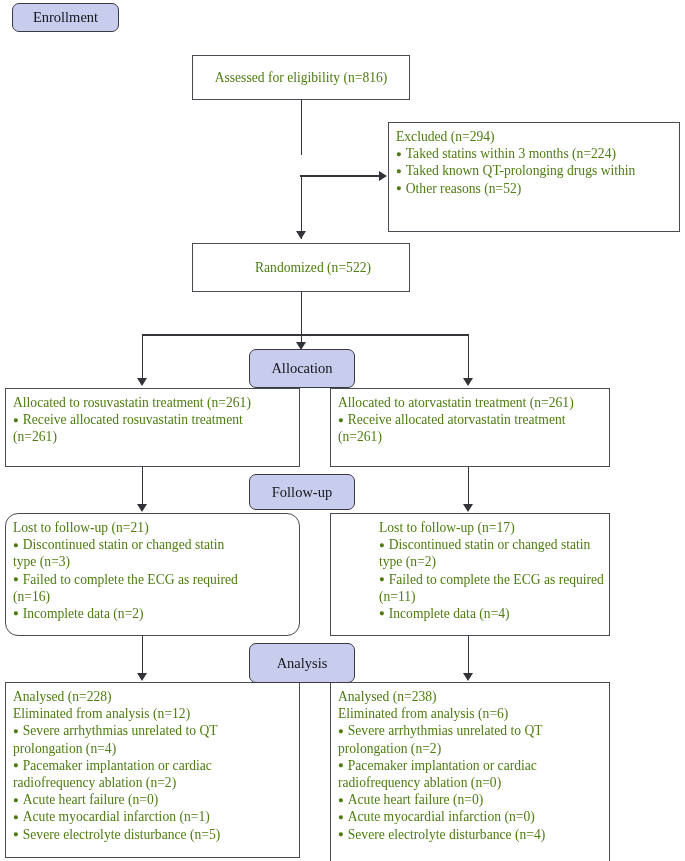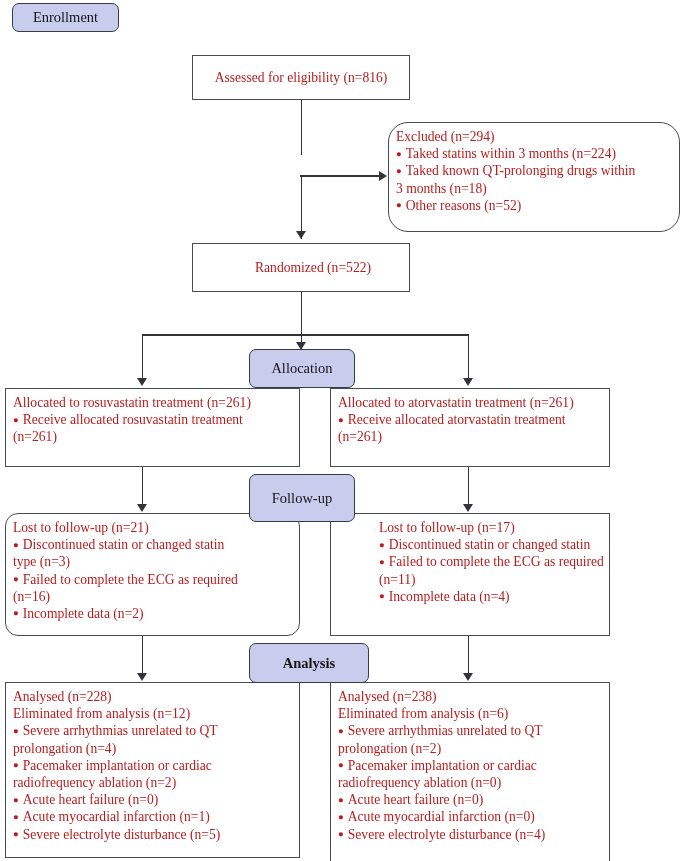--- a/index.html
+++ b/index.html
@@ -21,21 +21,21 @@
   }
 
   
   .box {
     position: absolute;
     box-sizing: border-box;
     border: 1.6px solid #4a4a52;
     background: #ffffff;
     font-size: 13.6px;
     line-height: 1.265;
-    color: #b91c1c;
+    color: #4d7c0f;
     padding: 5px 7px 4px 7px;
   }
   .box.center {
     display: flex;
     align-items: center;
     justify-content: center;
     padding: 0;
     text-align: center;
   }
   .box .line {
@@ -96,25 +96,25 @@
 <div id="diagram">
 
   <div class="stage" style="left:12px; top:3px; width:107px; height:29px;">
     <span>Enrollment</span>
   </div>
 
   <div class="stage" style="left:249px; top:349px; width:106px; height:39px;">
     <span>Allocation</span>
   </div>
 
-  <div class="stage" style="left:249px; top:474px; width:106px; height:48px;">
+  <div class="stage" style="left:249px; top:474px; width:106px; height:36px;">
     <span>Follow-up</span>
   </div>
 
-  <div class="stage" style="left:249px; top:643px; width:120px; height:40px;font-weight:bold;">
+  <div class="stage" style="left:249px; top:643px; width:106px; height:40px;">
     <span>Analysis</span>
   </div>
 
   <div class="vline" style="left:300.5px; top:100px; height:55px;"></div>
   <div class="vline" style="left:300.5px; top:176px; height:63px;"></div>
   <div class="arrow-down" style="left:296px; top:231px;"></div>
 
   <div class="hline" style="left:300px; top:175px; width:80px;"></div>
   <div class="arrow-right" style="left:379px; top:170.5px;"></div>
 
@@ -134,25 +134,24 @@
 
   <div class="vline" style="left:141.5px; top:636px; height:39px;"></div>
   <div class="arrow-down" style="left:137px; top:673px;"></div>
   <div class="vline" style="left:467.5px; top:636px; height:39px;"></div>
   <div class="arrow-down" style="left:463px; top:673px;"></div>
 
   <div class="box center" style="left:192px; top:55px; width:218px; height:45px;">
     <span class="line">Assessed for eligibility (n=816)</span>
   </div>
 
-  <div class="box" style="left:388px; top:122px; width:292px; height:110px;border-radius:20px;">
+  <div class="box" style="left:388px; top:122px; width:292px; height:110px;">
     <span class="line">Excluded (n=294)</span>
     <span class="line bullet">Taked statins within 3 months (n=224)</span>
     <span class="line bullet">Taked known QT-prolonging drugs within</span>
-    <span class="line">3 months (n=18)</span>
     <span class="line bullet">Other reasons (n=52)</span>
   </div>
 
   <div class="box center" style="left:192px; top:243px; width:218px; height:49px;padding-left:24px;">
     <span class="line">Randomized (n=522)</span>
   </div>
 
   <div class="box" style="left:5px; top:388px; width:295px; height:79px;">
     <span class="line">Allocated to rosuvastatin treatment (n=261)</span>
     <span class="line bullet">Receive allocated rosuvastatin treatment</span>
@@ -170,20 +169,21 @@
     <span class="line bullet">Discontinued statin or changed statin</span>
     <span class="line">type (n=3)</span>
     <span class="line bullet">Failed to complete the ECG as required</span>
     <span class="line">(n=16)</span>
     <span class="line bullet">Incomplete data (n=2)</span>
   </div>
 
   <div class="box" style="left:330px; top:513px; width:280px; height:123px;padding-left:48px;">
     <span class="line">Lost to follow-up (n=17)</span>
     <span class="line bullet">Discontinued statin or changed statin</span>
+    <span class="line">type (n=2)</span>
     <span class="line bullet">Failed to complete the ECG as required</span>
     <span class="line">(n=11)</span>
     <span class="line bullet">Incomplete data (n=4)</span>
   </div>
 
   <div class="box" style="left:5px; top:682px; width:295px; height:176px;">
     <span class="line">Analysed (n=228)</span>
     <span class="line">Eliminated from analysis (n=12)</span>
     <span class="line bullet">Severe arrhythmias unrelated to QT</span>
     <span class="line">prolongation (n=4)</span>

